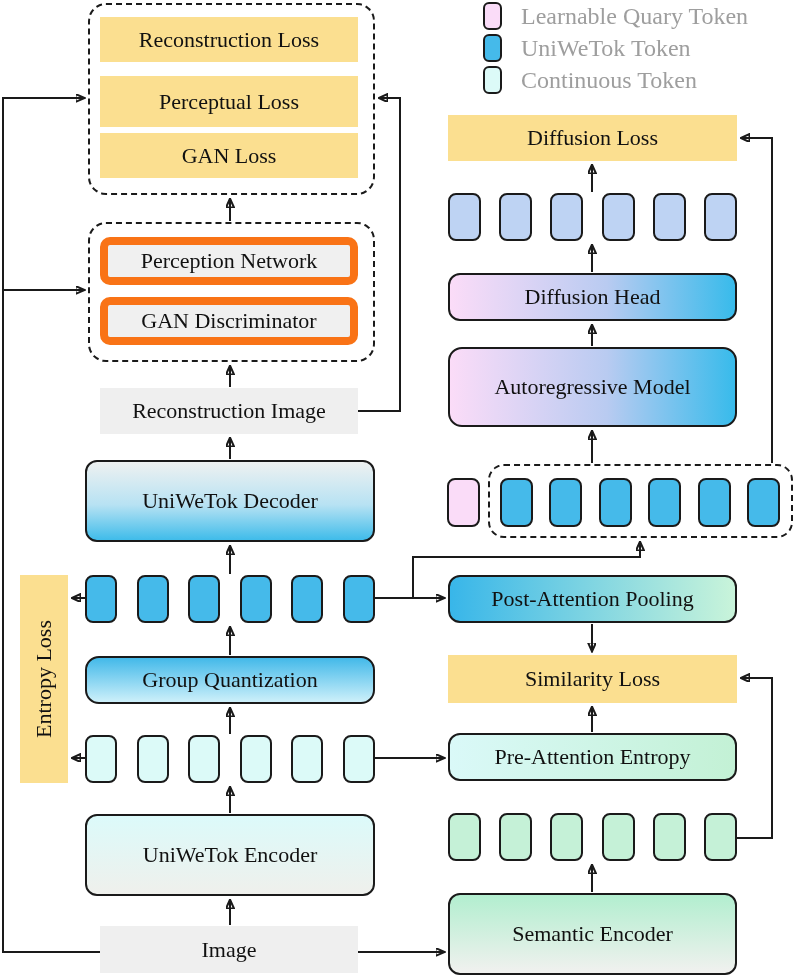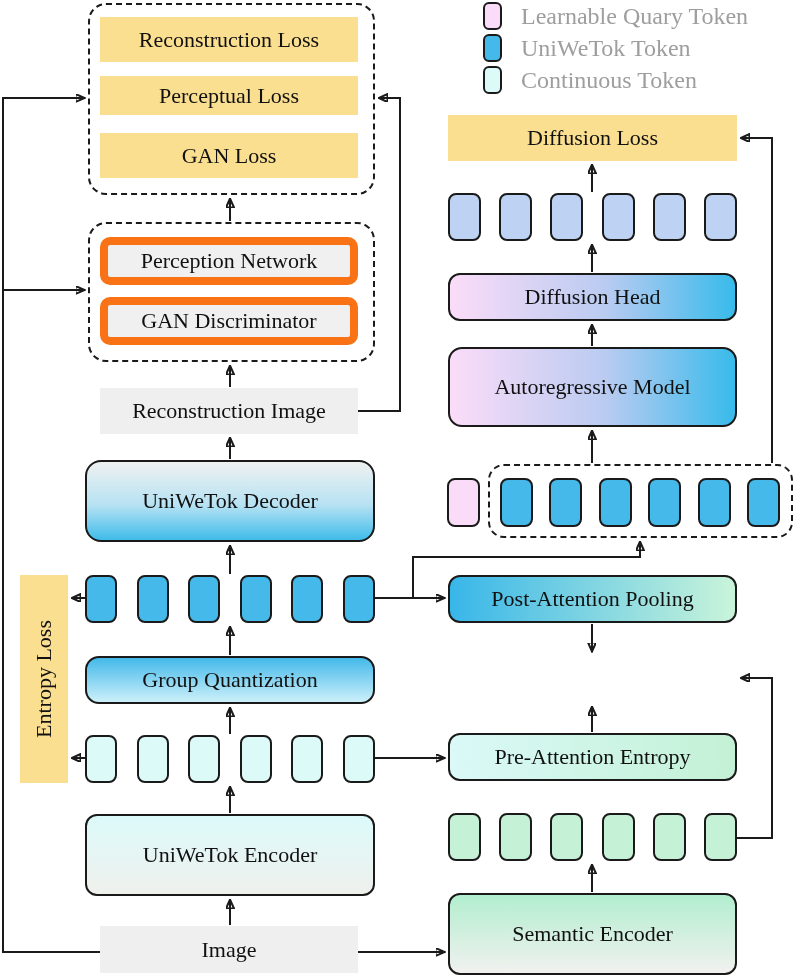--- a/index.html
+++ b/index.html
@@ -13,21 +13,21 @@
   .bigbox{border:2px solid #1a1a1a;border-radius:12px;}
   .dashedbox{position:absolute;border:2px dashed #1a1a1a;border-radius:18px;box-sizing:border-box;}
   .token-row{position:absolute;display:flex;justify-content:space-between;}
   .token{width:32px;height:48px;border:2px solid #1a1a1a;border-radius:8px;box-sizing:border-box;}
   .row-blue .token{background:#45baea;}
   .row-cyan .token{background:#dcfaf8;}
   .row-peri .token{width:33px;background:#bed3f3;}
   .row-green .token{width:33px;background:#c5f1d7;}
   .row-arblue .token{width:33px;height:49px;background:#45baea;}
   .row-pink .token{width:33px;height:49px;background:#fadcf8;}
-  .grad-decoder{background:linear-gradient(180deg,#eef1f1 0%,#b7e2f3 55%,#3fbcea 100%);border-radius:16px;}
+  .grad-decoder{background:linear-gradient(180deg,#eef1f1 0%,#b7e2f3 55%,#3fbcea 100%);}
   .grad-encoder{background:linear-gradient(180deg,#dcfafa 0%,#eff0ec 100%);}
   .grad-gq{background:linear-gradient(180deg,#43b9e9 0%,#cdf0fa 100%);}
   .grad-semenc{background:linear-gradient(180deg,#b2eecf 0%,#f1f1ef 100%);}
   .grad-pinkblue{background:linear-gradient(90deg,#fbdcf8 0%,#b9cbf1 55%,#38bbeb 100%);}
   .grad-postattn{background:linear-gradient(90deg,#38b6e9 0%,#c9f4da 100%);}
   .grad-preattn{background:linear-gradient(90deg,#daf9f8 0%,#c3f1d5 100%);}
   .entropy{writing-mode:vertical-rl;transform:rotate(180deg);}
   #legend{position:absolute;left:483px;top:2px;}
   .legend-row{display:flex;align-items:center;gap:19px;height:28px;margin-bottom:4px;}
   .legend-swatch{width:19px;height:28px;border:2px solid #1a1a1a;border-radius:6px;box-sizing:border-box;flex:0 0 auto;}
@@ -35,21 +35,21 @@
   svg.wires{position:absolute;left:0;top:0;pointer-events:none;}
   svg.wires path{stroke:#1a1a1a;stroke-width:2;fill:none;}
 </style>
 </head>
 <body>
 
 <div id="canvas">
 
   <div class="dashedbox" style="left:88px;top:3px;width:287px;height:192px;"></div>
   <div class="box yellow" style="left:100px;top:17px;width:258px;height:45px;">Reconstruction Loss</div>
-  <div class="box yellow" style="left:100px;top:76px;width:258px;height:39px;">Perceptual Loss</div>
+  <div class="box yellow" style="left:100px;top:76px;width:258px;height:51px;">Perceptual Loss</div>
   <div class="box yellow" style="left:100px;top:133px;width:258px;height:45px;">GAN Loss</div>
 
   <div class="dashedbox" style="left:88px;top:222px;width:287px;height:140px;"></div>
   <div class="box outlined" style="left:100px;top:237px;width:258px;height:48px;">Perception Network</div>
   <div class="box outlined" style="left:100px;top:297px;width:258px;height:48px;">GAN Discriminator</div>
 
   <div class="box grayfill" style="left:100px;top:388px;width:258px;height:46px;">Reconstruction Image</div>
 
   <div class="box bigbox grad-decoder" style="left:85px;top:460px;width:290px;height:82px;">UniWeTok Decoder</div>
 
@@ -118,20 +118,21 @@
       <div class="token"></div>
       <div class="token"></div>
       <div class="token"></div>
       <div class="token"></div>
       <div class="token"></div>
       <div class="token"></div>
     </div>
 
   <div class="box bigbox grad-postattn" style="left:448px;top:575px;width:289px;height:48px;">Post-Attention Pooling</div>
 
+  <div class="box yellow" style="left:448px;top:655px;width:289px;height:48px;">Similarity Loss</div>
 
   <div class="box bigbox grad-preattn" style="left:448px;top:733px;width:289px;height:48px;">Pre-Attention Entropy</div>
 
   <div class="token-row row-green" style="left:448px;top:813px;width:289px;">
       <div class="token"></div>
       <div class="token"></div>
       <div class="token"></div>
       <div class="token"></div>
       <div class="token"></div>
       <div class="token"></div>

